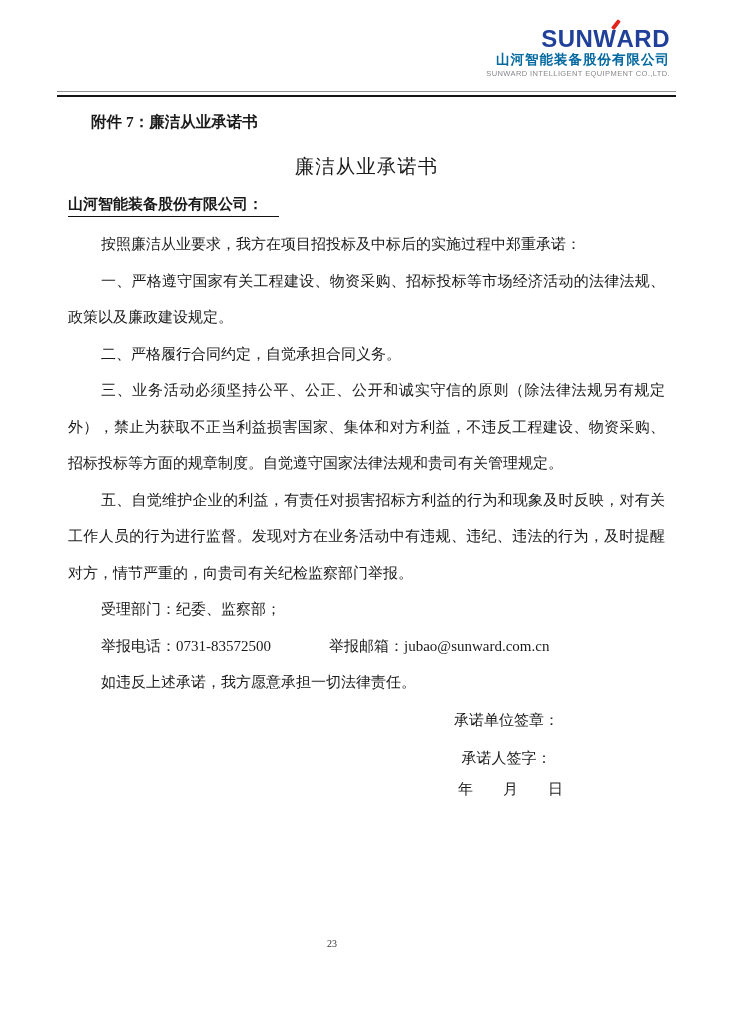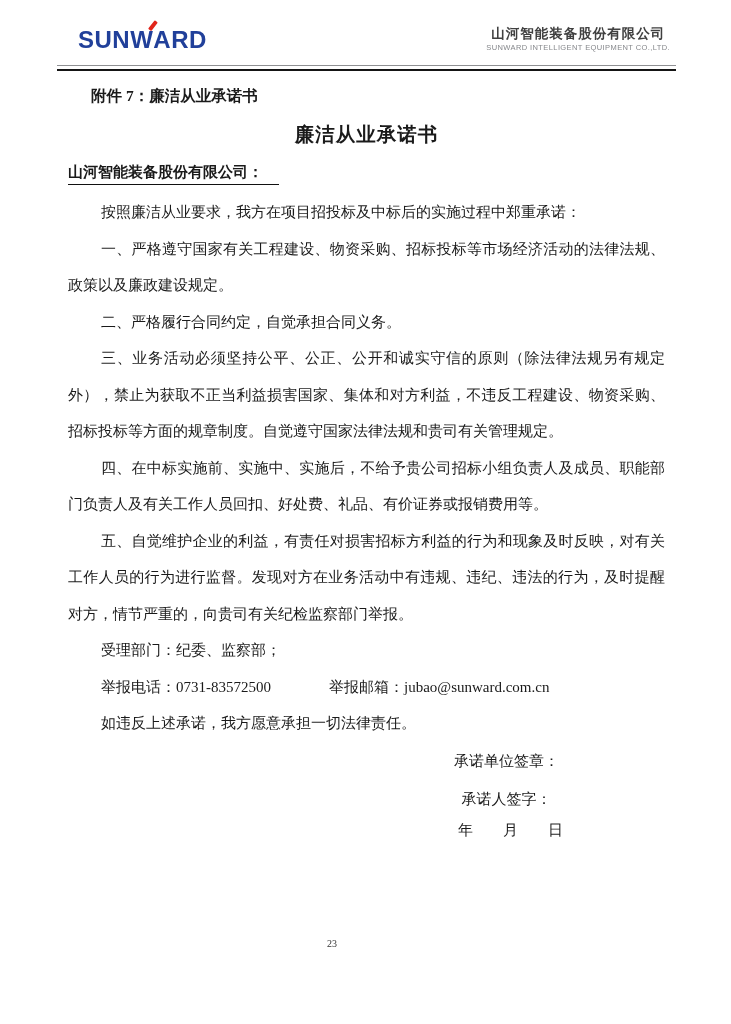--- a/index.html
+++ b/index.html
@@ -9,54 +9,55 @@
     position: relative;
     font-family: "Liberation Serif", serif;
     color: #1a1a1a;
     overflow: hidden;
   }
   
   .header { padding: 26px 55px 0 57px; }
   .header-top {
     display: flex; justify-content: space-between; align-items: flex-end;
     padding: 0 6px 0 21px;
+    flex-direction: column;
   }
   .logo {
     font-family: "Liberation Sans", sans-serif;
     font-weight: bold; font-size: 24px; line-height: 26px;
     color: #21409a; letter-spacing: 0.5px;
     position: relative; display: inline-block;
   }
   .logo .w-wrap { position: relative; display: inline-block; }
   .logo .accent {
     position: absolute; top: -7px; right: -1px;
     width: 3.5px; height: 11px; background: #e1251b;
     transform: rotate(38deg); border-radius: 1px;
   }
   .company { text-align: right; font-family: "Liberation Sans", sans-serif; }
   .company-cn {
-    font-size: 13.5px; font-weight: bold; color: #404040;
-    line-height: 16px; letter-spacing: 1px; text-align: center;
+    font-size: 13.5px; font-weight: bold; color: #0369a1;
+    line-height: 16px; letter-spacing: 1px;
   }
   .company-en {
     font-size: 7.5px; color: #85878b; line-height: 11px; letter-spacing: 0.4px;
   }
   .header-rule {
     margin-top: 12px; height: 3px;
     border-top: 1.5px solid #8f9093;
     border-bottom: 2.5px solid #151515;
   }
   
   .content { padding: 14px 66px 0 68px; }
   .attachment-heading {
     font-size: 15.5px; font-weight: bold; line-height: 21px; padding-left: 23px;
   }
   .doc-title {
-    text-align: center; font-size: 19.5px; font-weight: bold;
-    line-height: 26px; margin-top: 16px; letter-spacing: 1px;
+    text-align: center; font-size: 19.5px; font-weight: normal;
+    line-height: 26px; margin-top: 22px; letter-spacing: 1px;
   }
   .addressee { margin-top: 13px; line-height: 22px; font-size: 15px; }
   .addressee span {
     font-weight: bold;
     border-bottom: 1.5px solid #111;
     padding-right: 16px; padding-bottom: 1px;
     display: inline-block;
   }
   .paragraphs { margin-top: 9px; }
   .paragraphs p {
@@ -106,21 +107,20 @@
 
   <div class="addressee">
     <span>山河智能装备股份有限公司：</span>
   </div>
 
   <div class="paragraphs">
     <p>按照廉洁从业要求，我方在项目招投标及中标后的实施过程中郑重承诺：</p>
     <p>一、严格遵守国家有关工程建设、物资采购、招标投标等市场经济活动的法律法规、政策以及廉政建设规定。</p>
     <p>二、严格履行合同约定，自觉承担合同义务。</p>
     <p>三、业务活动必须坚持公平、公正、公开和诚实守信的原则（除法律法规另有规定外），禁止为获取不正当利益损害国家、集体和对方利益，不违反工程建设、物资采购、招标投标等方面的规章制度。自觉遵守国家法律法规和贵司有关管理规定。</p>
-    <p>四、在中标实施前、实施中、实施后，不给予贵公司招标小组负责人及成员、职能部门负责人及有关工作人员回扣、好处费、礼品、有价证券或报销费用等。</p>
     <p>五、自觉维护企业的利益，有责任对损害招标方利益的行为和现象及时反映，对有关工作人员的行为进行监督。发现对方在业务活动中有违规、违纪、违法的行为，及时提醒对方，情节严重的，向贵司有关纪检监察部门举报。</p>
 
     <p class="plain-line">受理部门：纪委、监察部；</p>
 
     <p class="plain-line phone-line"><span>举报电话：</span><span>0731-83572500</span><span class="gap"></span><span>举报邮箱：</span><span>jubao@sunward.com.cn</span></p>
 
     <p class="plain-line">如违反上述承诺，我方愿意承担一切法律责任。</p>
   </div>
 
   <div class="sig-block">

